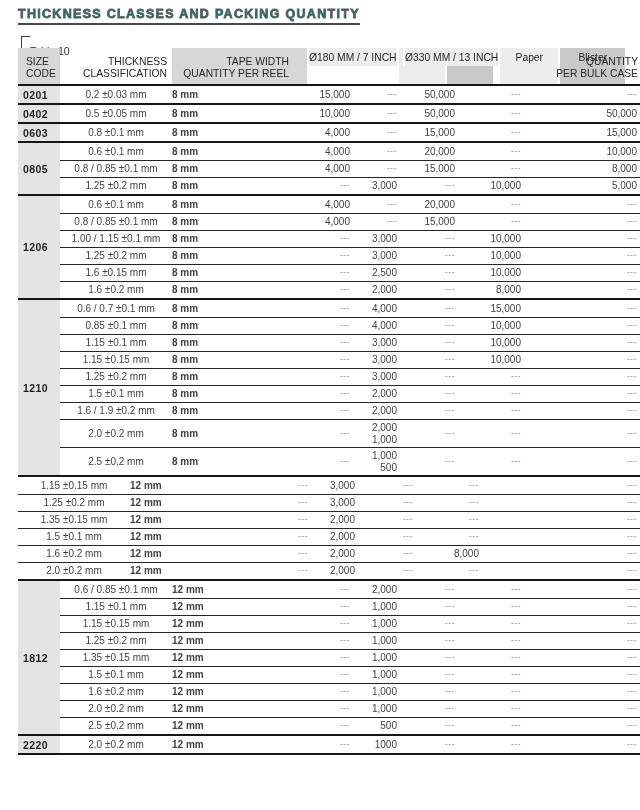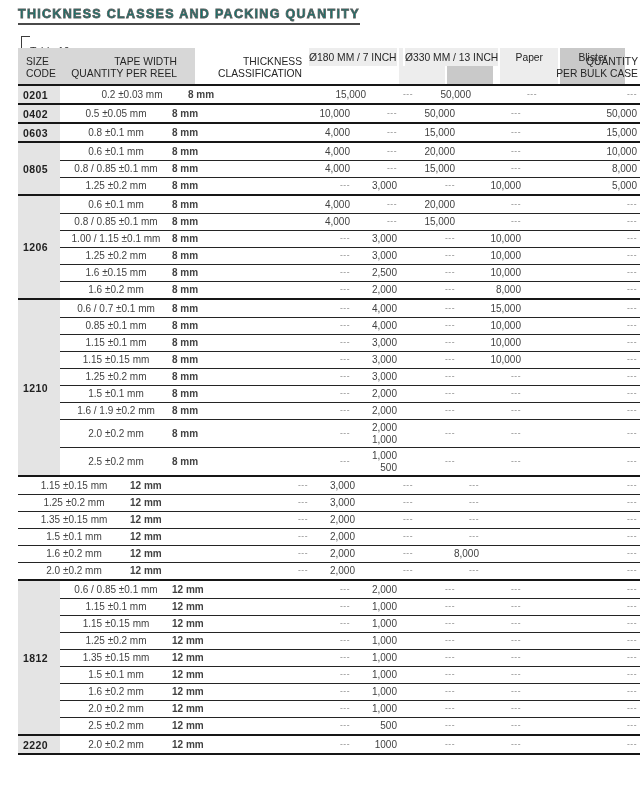--- a/index.html
+++ b/index.html
@@ -39,21 +39,21 @@
   .hsub { display: flex; flex: 1; }
   .hs { line-height: 20px; text-align: center; }
   .hgrp-180 .hs-paper   { width: 48px; background: #ededed; border-left: 2px solid #fff; }
   .hgrp-180 .hs-blister { width: 48px; background: #c9c9c9; border-left: 2px solid #fff; }
   .hgrp-330 .hs-paper   { width: 60px; background: #ededed; border-left: 2px solid #fff; }
   .hgrp-330 .hs-blister { width: 67px; background: #c9c9c9; border-left: 2px solid #fff; }
 
   
   .tbody { font-size: 10px; border-bottom: 2px solid #161616; }
   .group { display: flex; border-top: 2px solid #161616; }
-  .group:first-child { border-top: none; gap: 16px; }
+  .group:first-child { border-top: none; }
   .size-cell {
     width: 42px; background: #e4e4e4;
     display: flex; align-items: center; padding-left: 5px;
     font-size: 10.5px; font-weight: bold; color: #1f1f1f; letter-spacing: 0.4px;
   }
   .rows { flex: 1; }
   .row { display: flex; align-items: center; height: 17px; border-top: 1.5px solid #242424; }
   .row:first-child { border-top: none; }
   .row.tall { height: 28px; }
   .c { white-space: pre-line; line-height: 11.5px; color: #424242; }
@@ -72,27 +72,27 @@
 <div class="title">THICKNESS CLASSES AND PACKING QUANTITY</div>
 <span class="bracket"></span>
 <div class="table-label">Table 10</div>
 
 <div class="tbl">
   <div class="thead">
     <div class="h h-size">
       <div>SIZE</div>
       <div>CODE</div>
     </div>
+    <div class="h h-thk">
+      <div>THICKNESS</div>
+      <div>CLASSIFICATION</div>
+    </div>
     <div class="h h-tape">
       <div>TAPE WIDTH</div>
       <div>QUANTITY PER REEL</div>
-    </div>
-    <div class="h h-thk">
-      <div>THICKNESS</div>
-      <div>CLASSIFICATION</div>
     </div>
     <div class="hgrp hgrp-180">
       <div class="hgrp-label">Ø180 MM / 7 INCH</div>
       <div class="hsub">
         <div class="hs hs-paper">Paper</div>
         <div class="hs hs-blister">Blister</div>
       </div>
     </div>
     <div class="hgrp hgrp-330">
       <div class="hgrp-label">Ø330 MM / 13 INCH</div>

